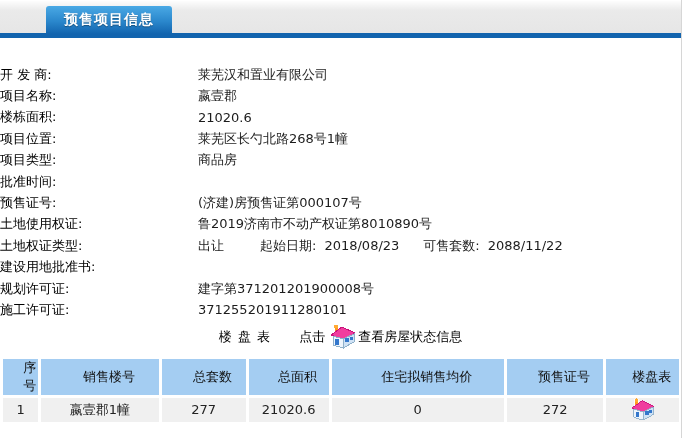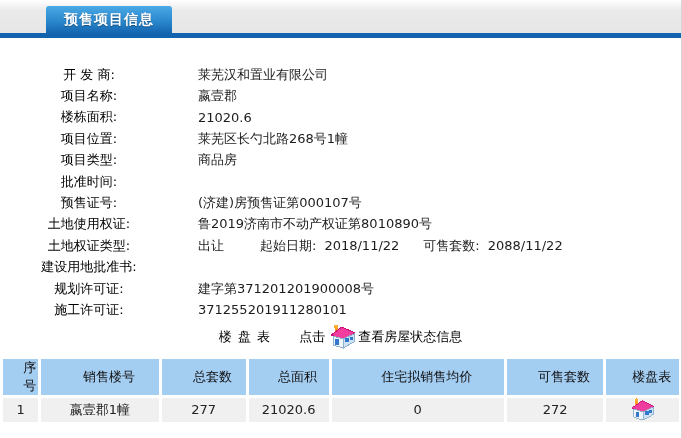--- a/index.html
+++ b/index.html
@@ -23,21 +23,21 @@
     display:flex; align-items:center; justify-content:center;
     color:#fff; font-weight:bold; font-size:14px; letter-spacing:1px;
     cursor:pointer;
     text-shadow:0 1px 1px rgba(0,0,0,.35);
     margin-left:16px;
   }
   .blue-line { height:5px; background:#1264ae; }
   
   .form { padding-top:26px; }
   .frow { display:flex; align-items:center; height:21.4px; }
-  .frow .lab { width:178px; text-align:center; white-space:pre; color:#000; }
+  .frow .lab { width:178px; text-align:left; white-space:pre; color:#000; }
   .frow .val { padding-left:20px; white-space:pre; color:#1c1c1c; }
   .inline-lab { margin-left:36px; }
   .inline-val { margin-left:8px; }
   .inline-lab2 { margin-left:24px; }
   
   .loupan {
     margin-top:2px; height:28px;
     display:flex; align-items:center; justify-content:center;
   }
   .loupan .t1 { white-space:pre; letter-spacing:1px; }
@@ -103,21 +103,21 @@
     <div class="frow">
       <span class="lab">预售证号:</span>
       <span class="val">(济建)房预售证第000107号</span>
     </div>
     <div class="frow">
       <span class="lab">土地使用权证:</span>
       <span class="val">鲁2019济南市不动产权证第8010890号</span>
     </div>
     <div class="frow">
       <span class="lab">土地权证类型:</span>
-      <span class="val"><span>出让</span><span class="inline-lab">起始日期:</span><span class="inline-val">2018/11/22</span><span class="inline-lab2">可售套数:</span><span class="inline-val">2088/11/22</span></span>
+      <span class="val"><span>出让</span><span class="inline-lab">起始日期:</span><span class="inline-val">2018/08/23</span><span class="inline-lab2">可售套数:</span><span class="inline-val">2088/11/22</span></span>
     </div>
     <div class="frow">
       <span class="lab">建设用地批准书:</span>
       <span class="val"></span>
     </div>
     <div class="frow">
       <span class="lab">规划许可证:</span>
       <span class="val">建字第371201201900008号</span>
     </div>
     <div class="frow">
@@ -154,21 +154,21 @@
         <col class="c6">
         <col class="c7">
     </colgroup>
     <thead>
       <tr>
         <th>序号</th>
         <th>销售楼号</th>
         <th>总套数</th>
         <th>总面积</th>
         <th>住宅拟销售均价</th>
-        <th>可售套数</th>
+        <th>预售证号</th>
         <th>楼盘表</th>
       </tr>
     </thead>
     <tbody>
       <tr>
         <td>1</td>
         <td>嬴壹郡1幢</td>
         <td>277</td>
         <td>21020.6</td>
         <td>0</td>

